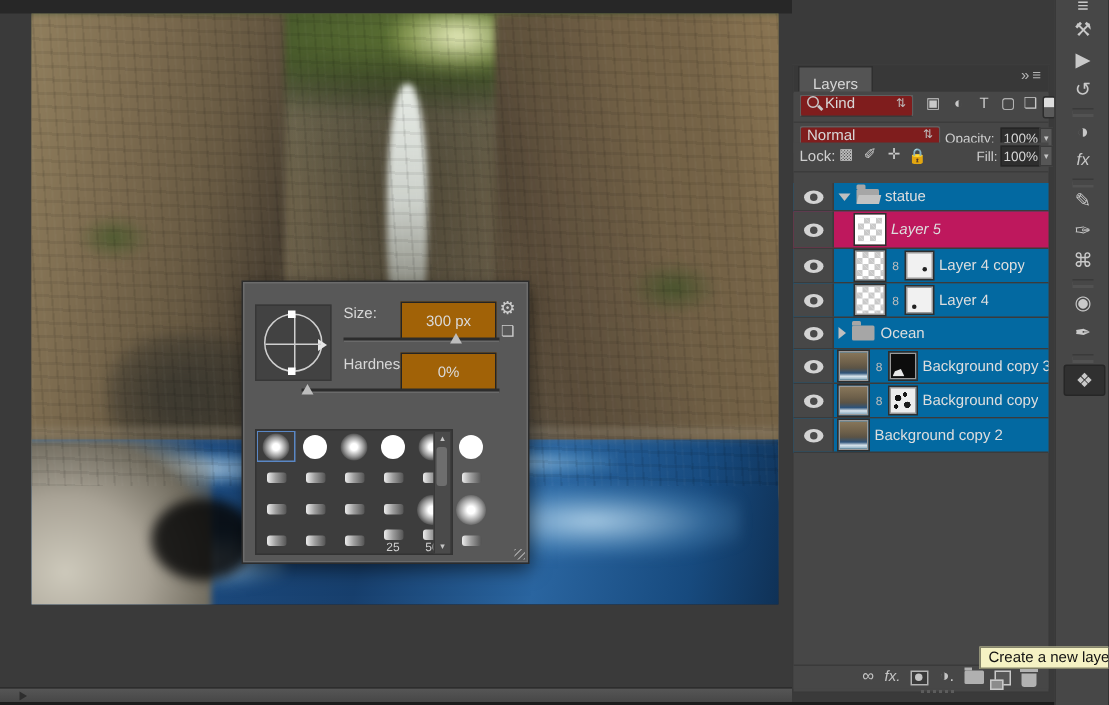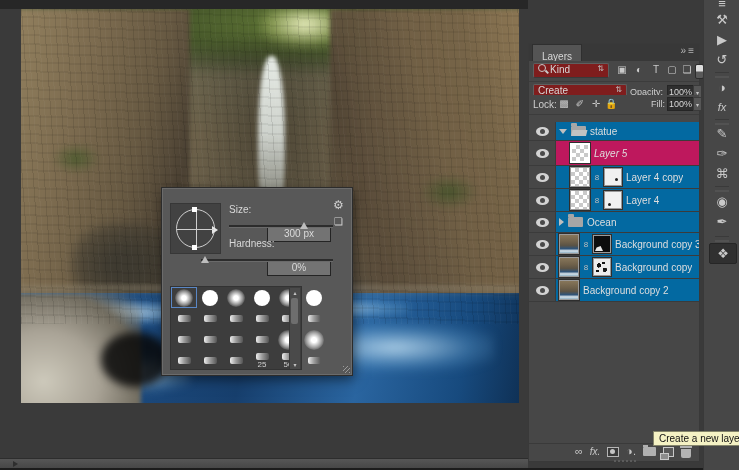--- a/index.html
+++ b/index.html
@@ -118,21 +118,21 @@
   
   .popup{left:162px;top:188px;width:190px;height:187px;background:#585858;border:1px solid #6b6b6b;outline:1px solid #2c2c2c;
     box-shadow:2px 4px 12px rgba(0,0,0,.55);box-sizing:border-box;}
   .angle-box{position:absolute;left:7px;top:14px;width:51px;height:51px;background:#424242;border:1px solid #373737;box-sizing:border-box;}
   .angle-circle{position:absolute;left:5px;top:5px;width:37px;height:37px;border:1px solid #cfcfcf;border-radius:50%;}
   .angle-circle::before{content:"";position:absolute;left:50%;top:0;width:1px;height:100%;background:#cfcfcf;}
   .angle-circle::after{content:"";position:absolute;top:50%;left:0;height:1px;width:100%;background:#cfcfcf;}
   .handle{position:absolute;width:5px;height:5px;background:#fff;}
   .angle-arrow{position:absolute;right:-4px;top:16px;width:0;height:0;border-top:4px solid transparent;border-bottom:4px solid transparent;border-left:6px solid #e8e8e8;}
   .pop-label{position:absolute;color:#d8d8d8;}
-  .pop-box{position:absolute;width:64px;height:17px;background:#737373;border:1px solid #242424;color:#dadada;display:flex;align-items:center;justify-content:center;box-sizing:border-box;margin-top:24px;}
+  .pop-box{position:absolute;width:64px;height:27px;background:#a16207;border:1px solid #242424;color:#dadada;display:flex;align-items:center;justify-content:center;box-sizing:border-box;}
   .slider{position:absolute;height:8px;}
   .slider .track{position:absolute;left:0;top:3px;width:100%;height:2px;background:#2c2c2c;border-bottom:1px solid #6a6a6a;}
   .slider .sthumb{position:absolute;top:0;width:0;height:0;border-left:4px solid transparent;border-right:4px solid transparent;border-bottom:7px solid #bdbdbd;}
   .gear{position:absolute;color:#cfcfcf;font-size:12px;}
   .preset-grid{position:absolute;left:7px;top:97px;width:132px;height:84px;background:#3d3d3d;border:1px solid #333;box-sizing:border-box;}
   .cell{position:absolute;width:26px;height:21px;display:flex;align-items:center;justify-content:center;flex-direction:column;}
   .cell.selcell{box-shadow:inset 0 0 0 1px #5a87c5;}
   .hard{width:16px;height:16px;border-radius:50%;background:#fff;}
   .soft{width:18px;height:18px;border-radius:50%;background:radial-gradient(circle,#fff 18%,rgba(255,255,255,.45) 52%,rgba(255,255,255,.08) 72%,transparent 80%);}
   .soft.big{width:20px;height:20px;}
@@ -311,21 +311,21 @@
       <span class="ficon" style="left:86px;">▣</span>
       <span class="ficon" style="left:103px;">◐</span>
       <span class="ficon" style="left:120px;">T</span>
       <span class="ficon" style="left:136px;">▢</span>
       <span class="ficon" style="left:151px;">❏</span>
       <span class="toggle" style="left:166px;top:3px;"></span>
     </div>
 
     <div class="prow" style="top:38px;">
       <div class="dd" style="left:4px;top:2px;width:94px;">
-        <span>Create</span>
+        <span>Normal</span>
         <span class="stepper">⇅</span>
       </div>
       <span class="lbl" style="position:absolute;left:101px;top:5px;font-size:9px;">Opacity:</span>
       <div class="valbox" style="left:138px;top:3px;width:27px;font-size:9px;">100%</div>
       <span class="valbtn" style="left:164px;top:3px;">▾</span>
     </div>
 
     <div class="prow" style="top:51px;height:19px;">
       <span class="lbl" style="position:absolute;left:4px;top:4px;">Lock:</span>
       <span class="ficon" style="left:28px;">▩</span>

